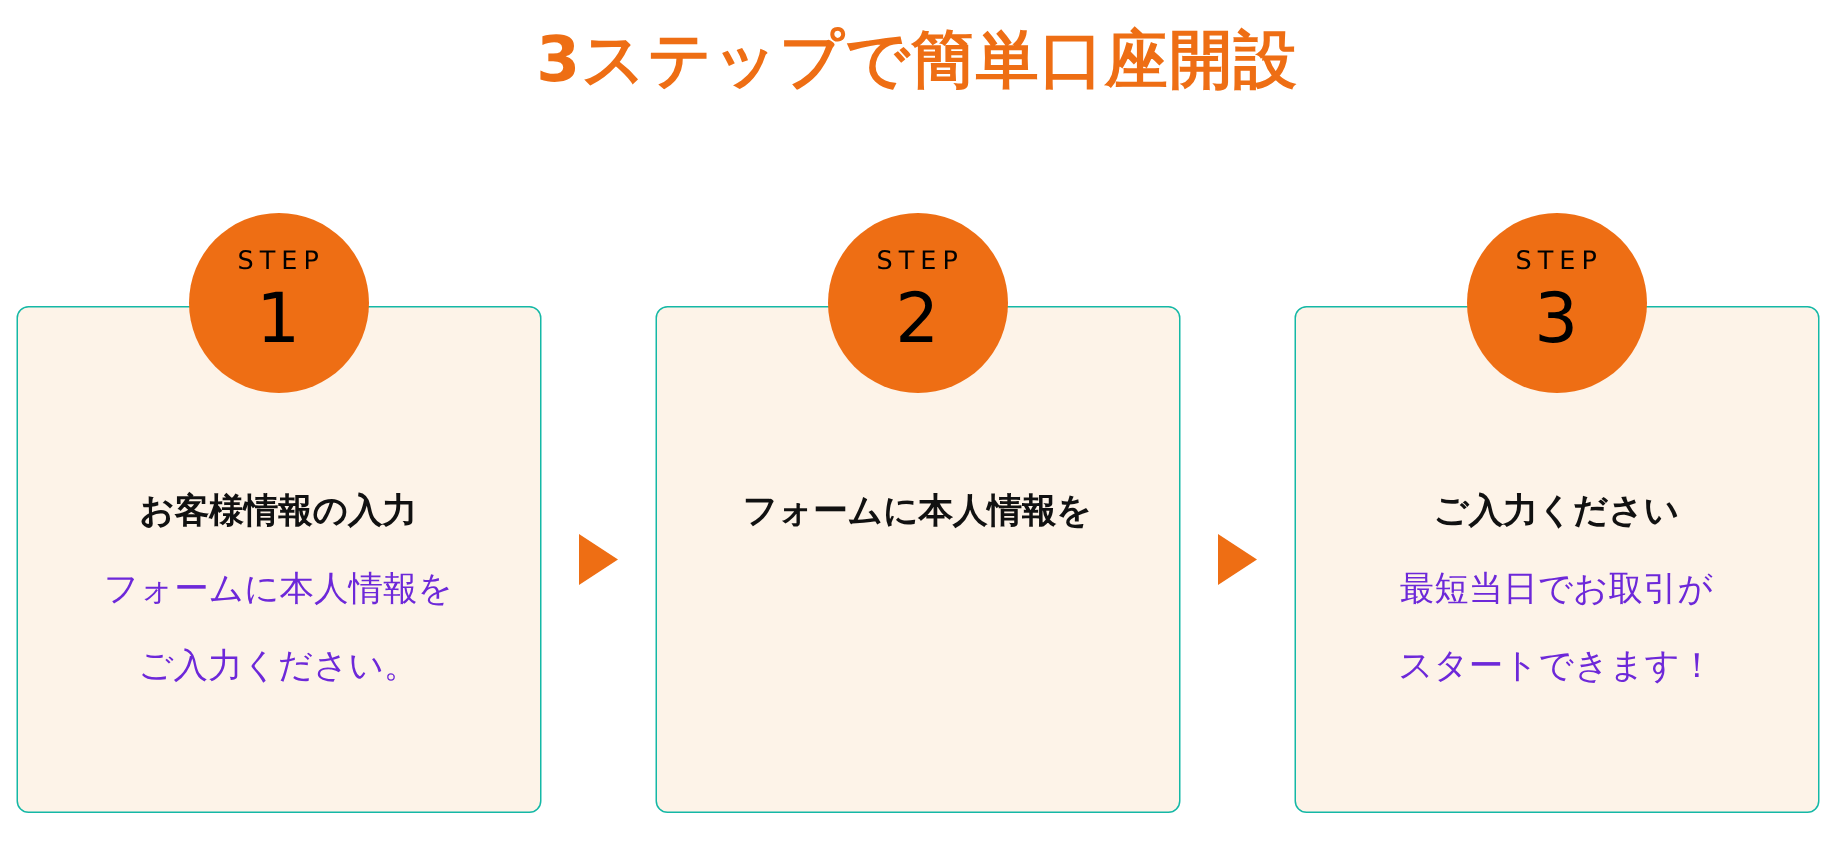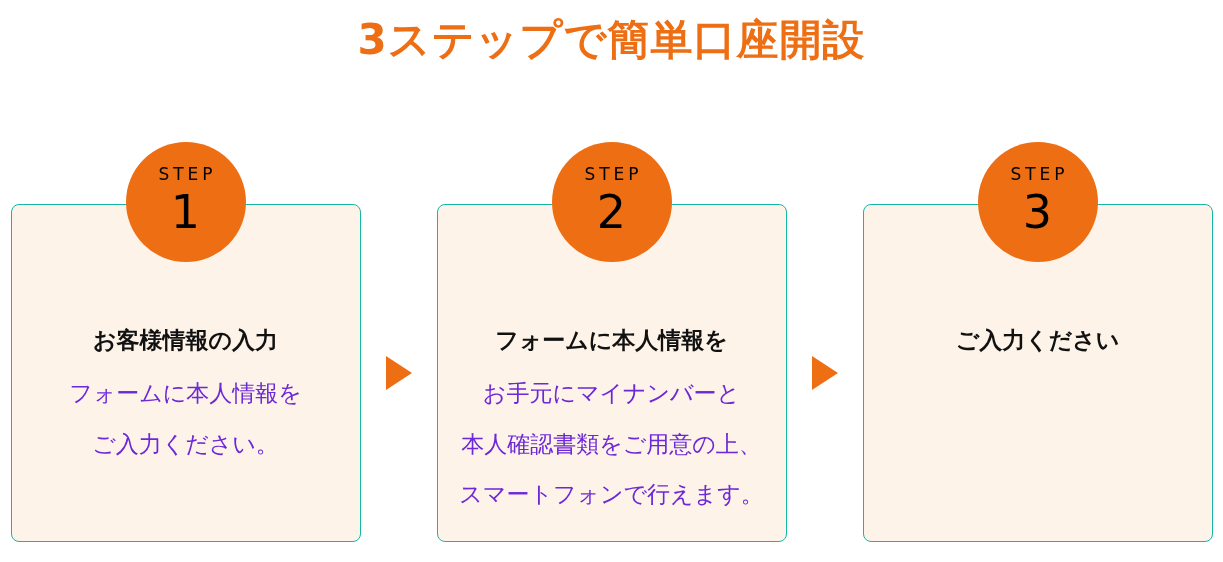--- a/index.html
+++ b/index.html
@@ -124,34 +124,33 @@
       <span class="arrow-icon"></span>
     </div>
 
     <div class="step">
       <div class="badge">
         <span class="badge-step">STEP</span>
         <span class="badge-number">2</span>
       </div>
       <div class="card">
         <p class="step-title">フォームに本人情報を</p>
-        <p class="step-desc">お手元にマイナンバーと
-本人確認書類をご用意の上、
-スマートフォンで行えます。</p>
       </div>
     </div>
 
     <div class="arrow-wrap">
       <span class="arrow-icon"></span>
     </div>
 
     <div class="step">
       <div class="badge">
         <span class="badge-step">STEP</span>
         <span class="badge-number">3</span>
       </div>
       <div class="card">
         <p class="step-title">ご入力ください</p>
+        <p class="step-desc">最短当日でお取引が
+スタートできます！</p>
       </div>
     </div>
 
   </div>
 </div>
 
 </body></html>

